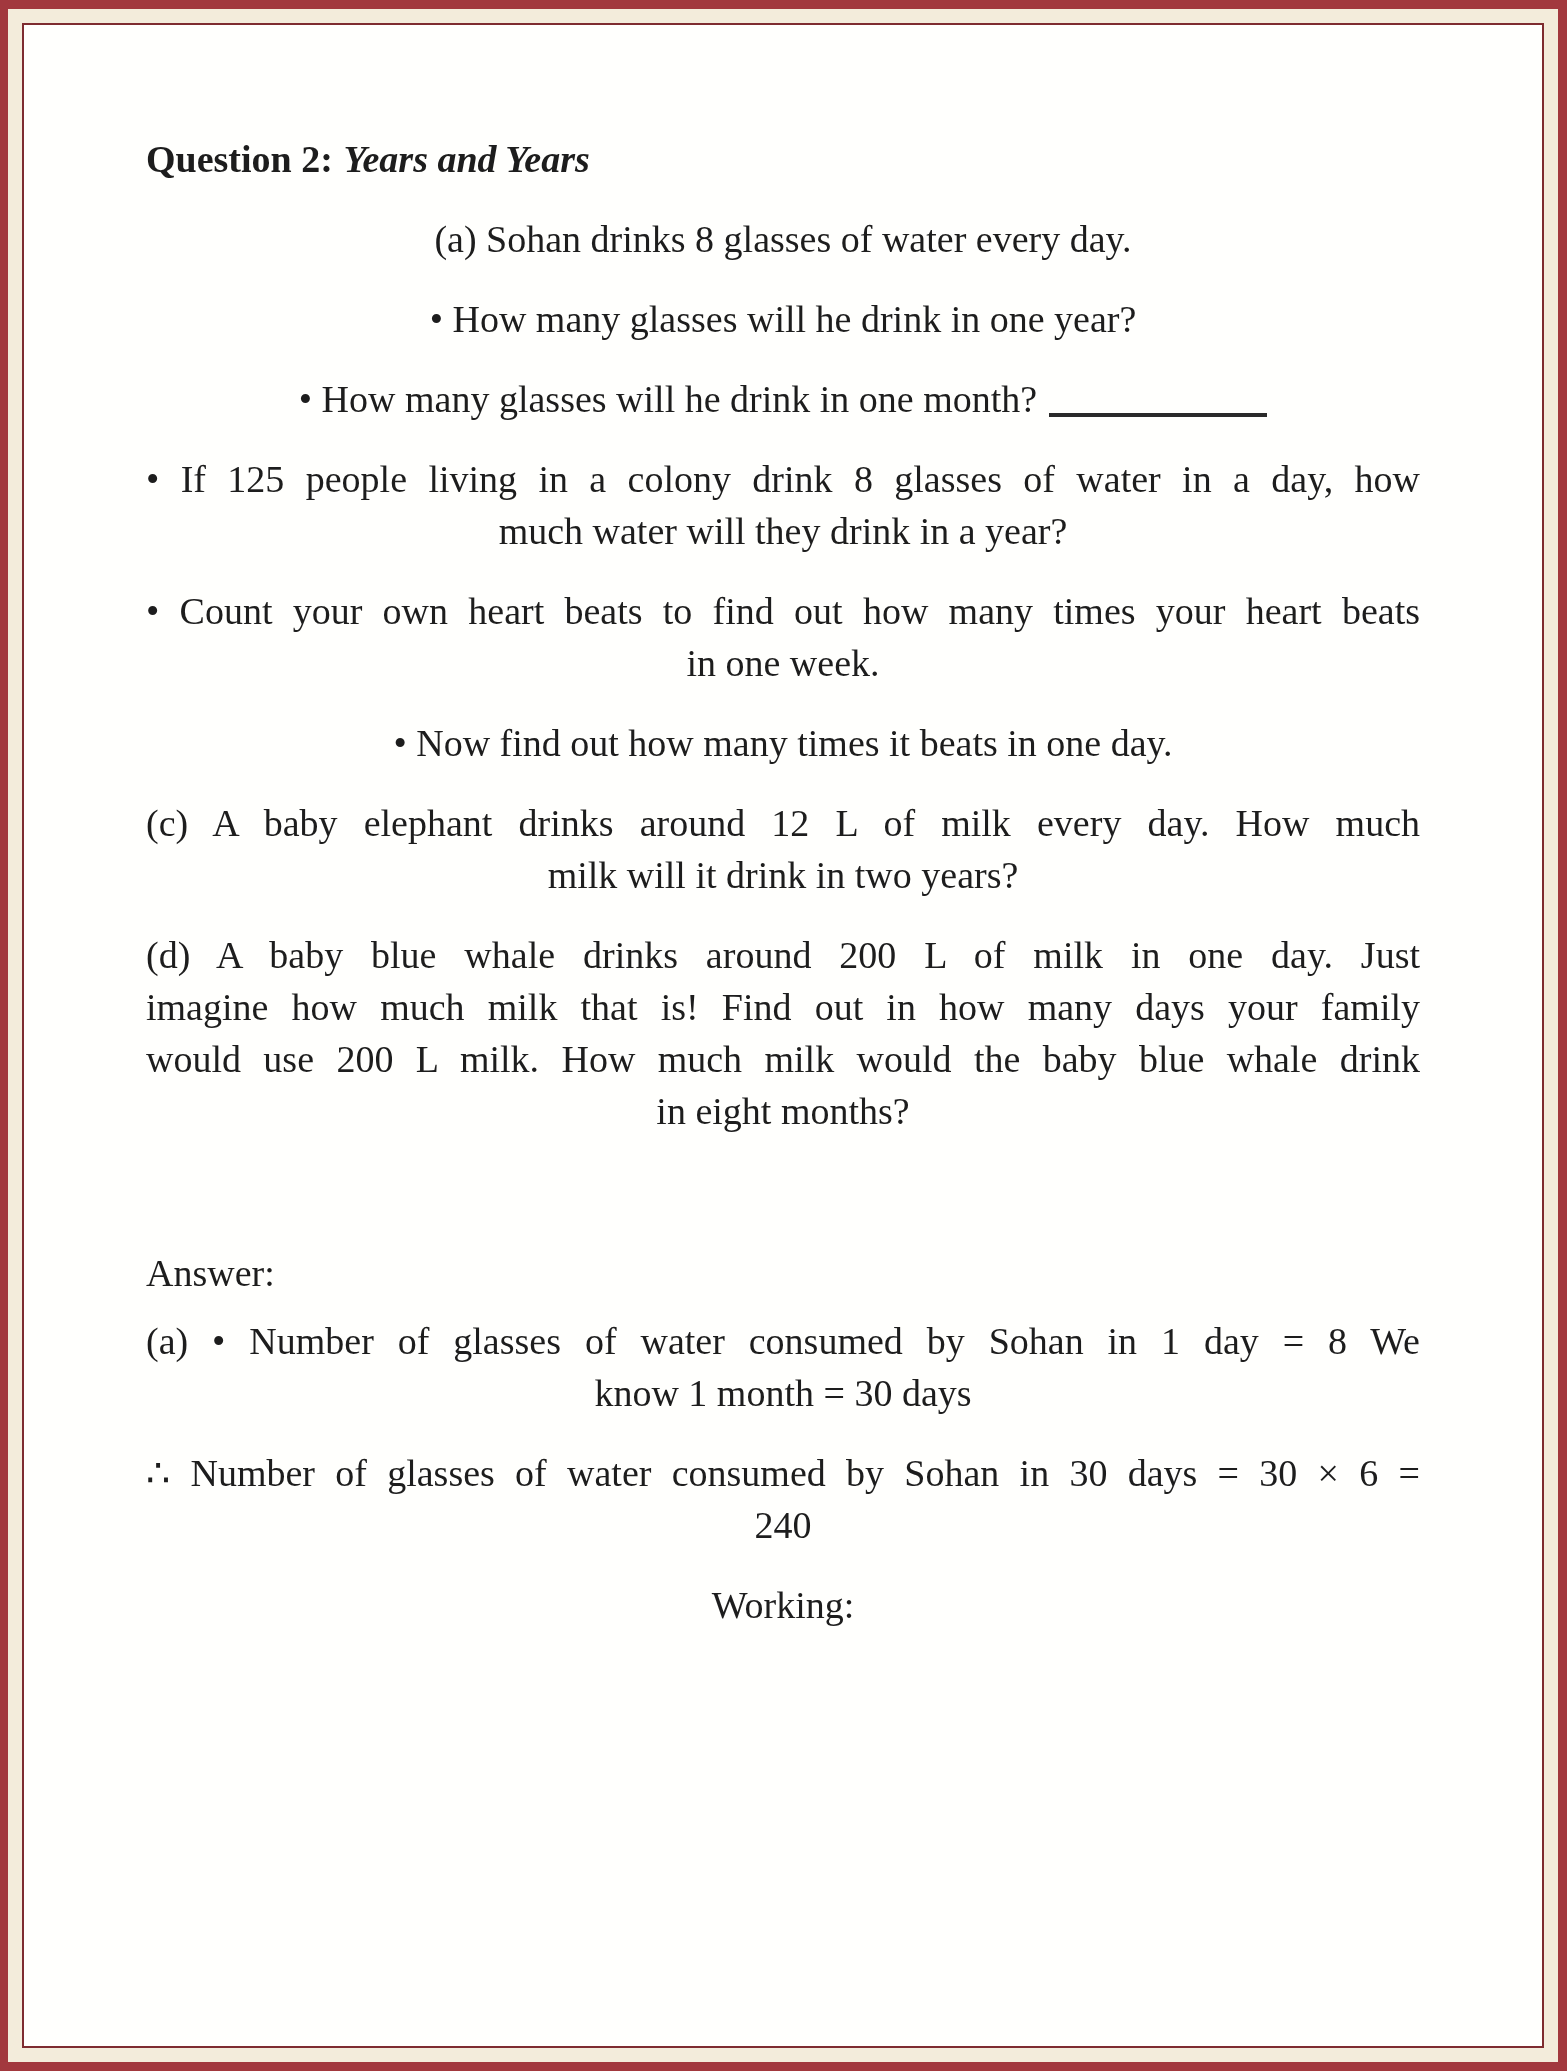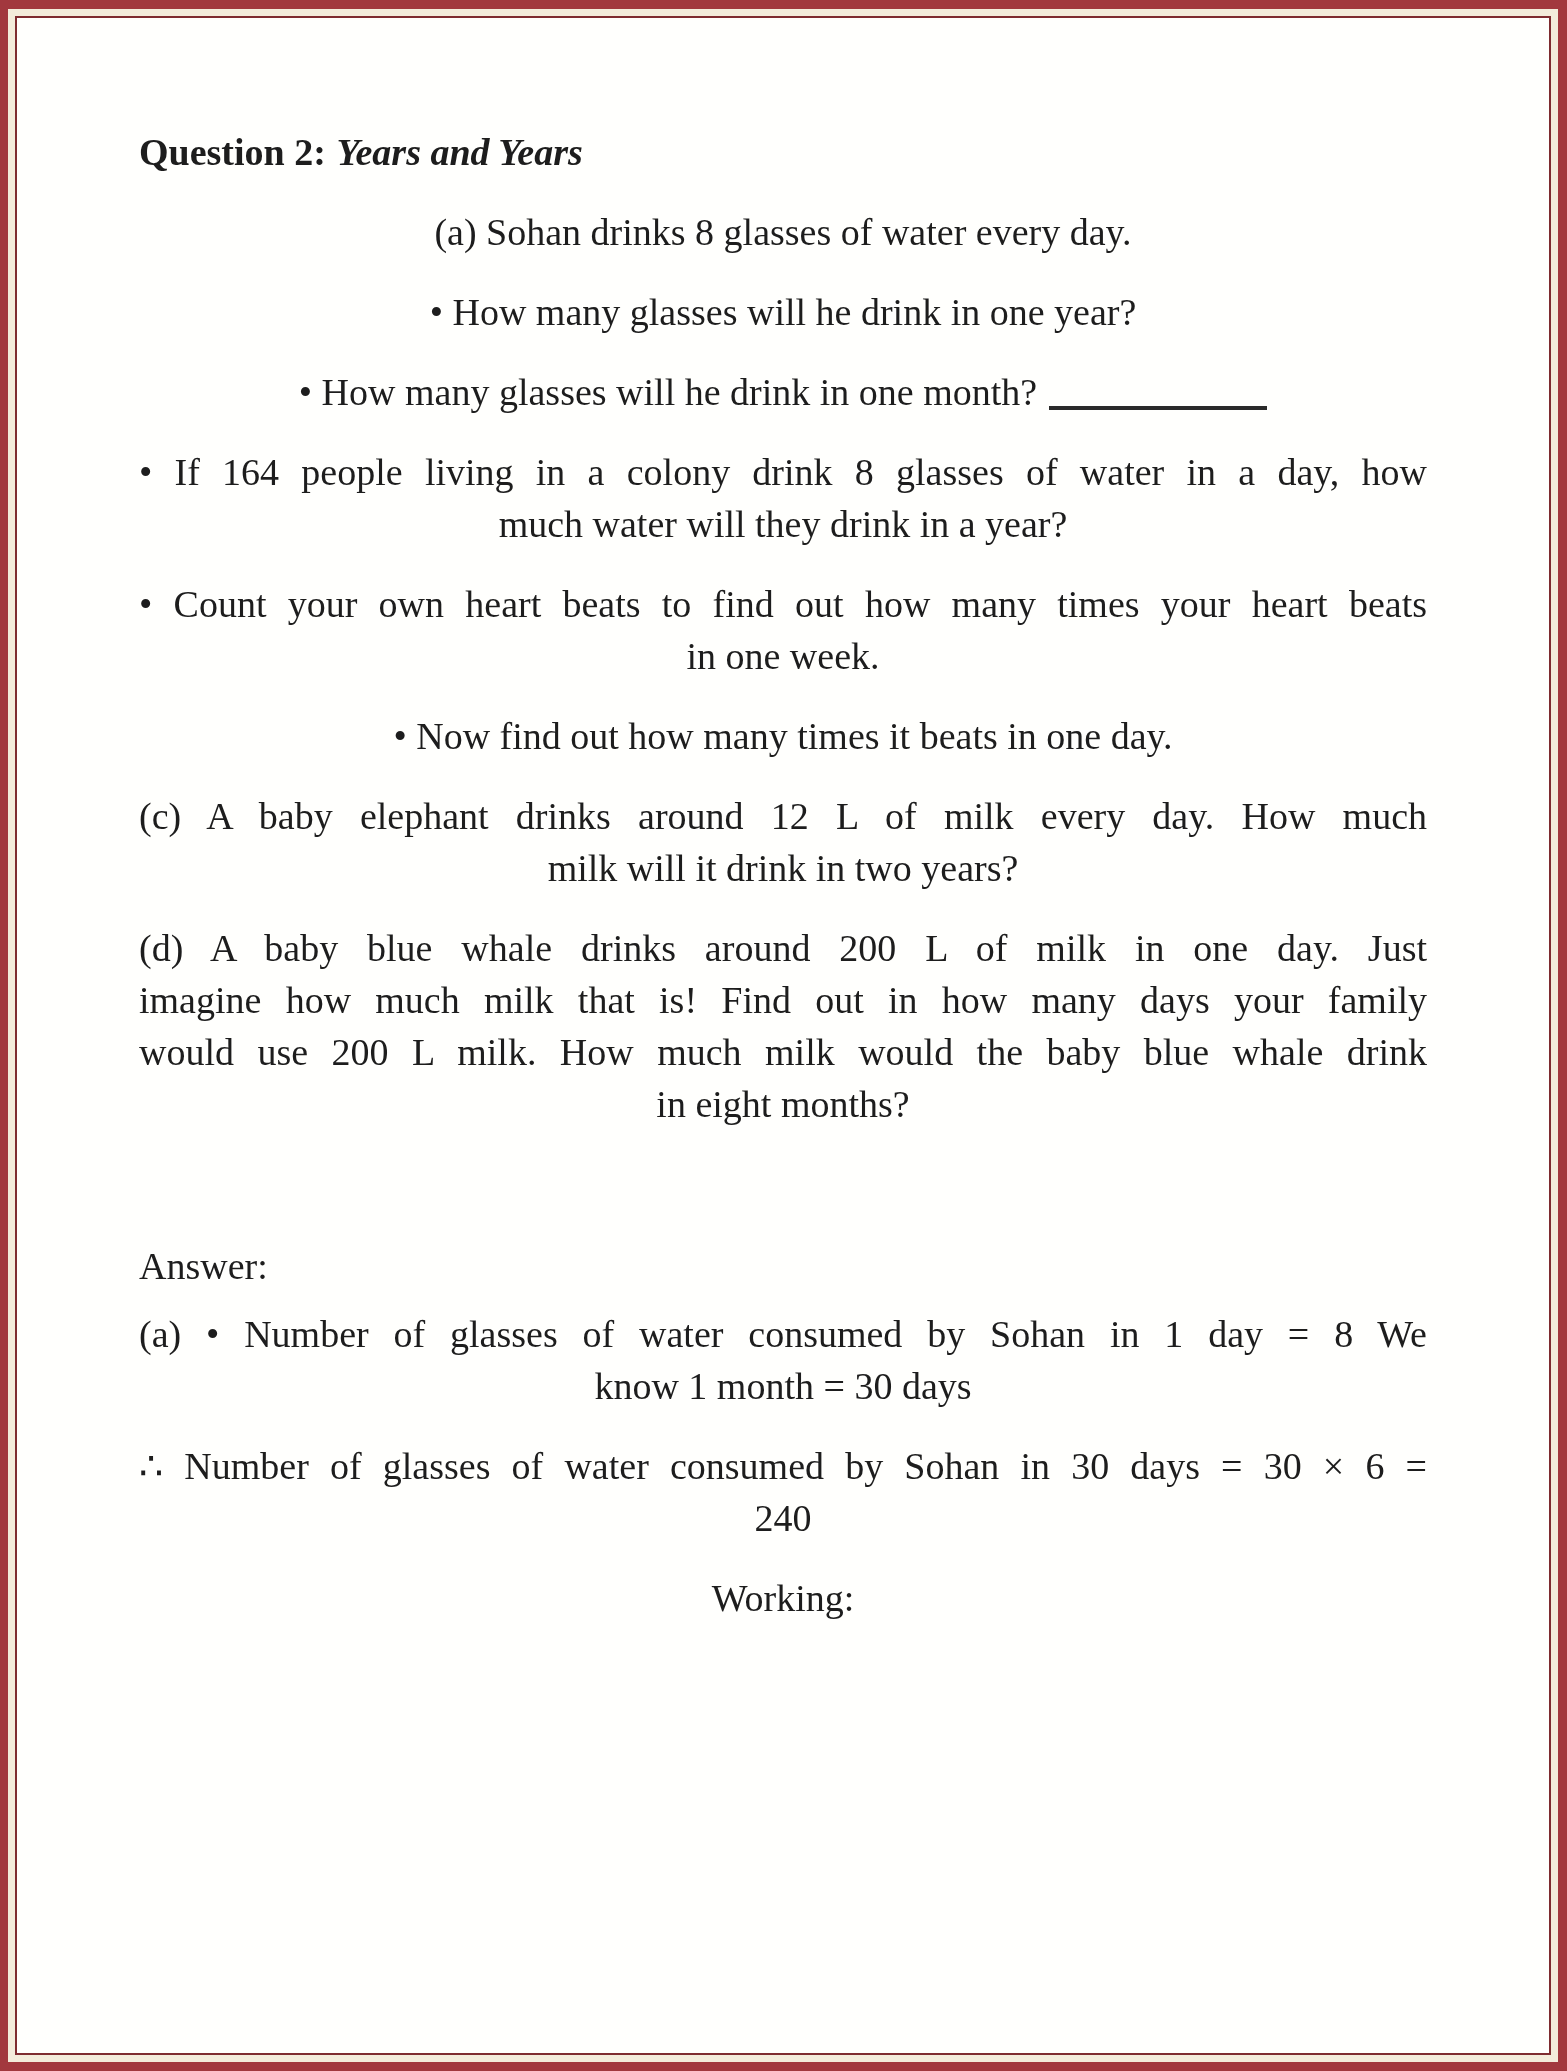--- a/index.html
+++ b/index.html
@@ -10,21 +10,21 @@
   }
   .page-frame {
     width:1567px; height:2071px;
     background:#a2383e;
     padding:9px 9px 9px 8px;
     box-sizing:border-box;
   }
   .frame-gap {
     width:100%; height:100%;
     background:#f3ecdb;
-    padding:7px;
+    padding:14px;
     box-sizing:border-box;
   }
   .paper {
     width:100%; height:100%;
     background:#fffffd;
     border:2px solid #7e2c30;
     box-sizing:border-box;
     padding:108px 122px 0 122px;
     overflow:hidden;
     color:#1d1d1d;
@@ -69,21 +69,21 @@
 
       <div class="para">
         <div class="line">• How many glasses will he drink in one year?</div>
       </div>
 
       <div class="para">
         <div class="line"><span>• How many glasses will he drink in one month?</span><span class="blank"></span></div>
       </div>
 
       <div class="para">
-        <div class="line fill">• If 164 people living in a colony drink 8 glasses of water in a day, how</div>
+        <div class="line fill">• If 125 people living in a colony drink 8 glasses of water in a day, how</div>
         <div class="line">much water will they drink in a year?</div>
       </div>
 
 
       <div class="para">
         <div class="line fill">• Count your own heart beats to find out how many times your heart beats</div>
         <div class="line">in one week.</div>
       </div>
 
       <div class="para">

